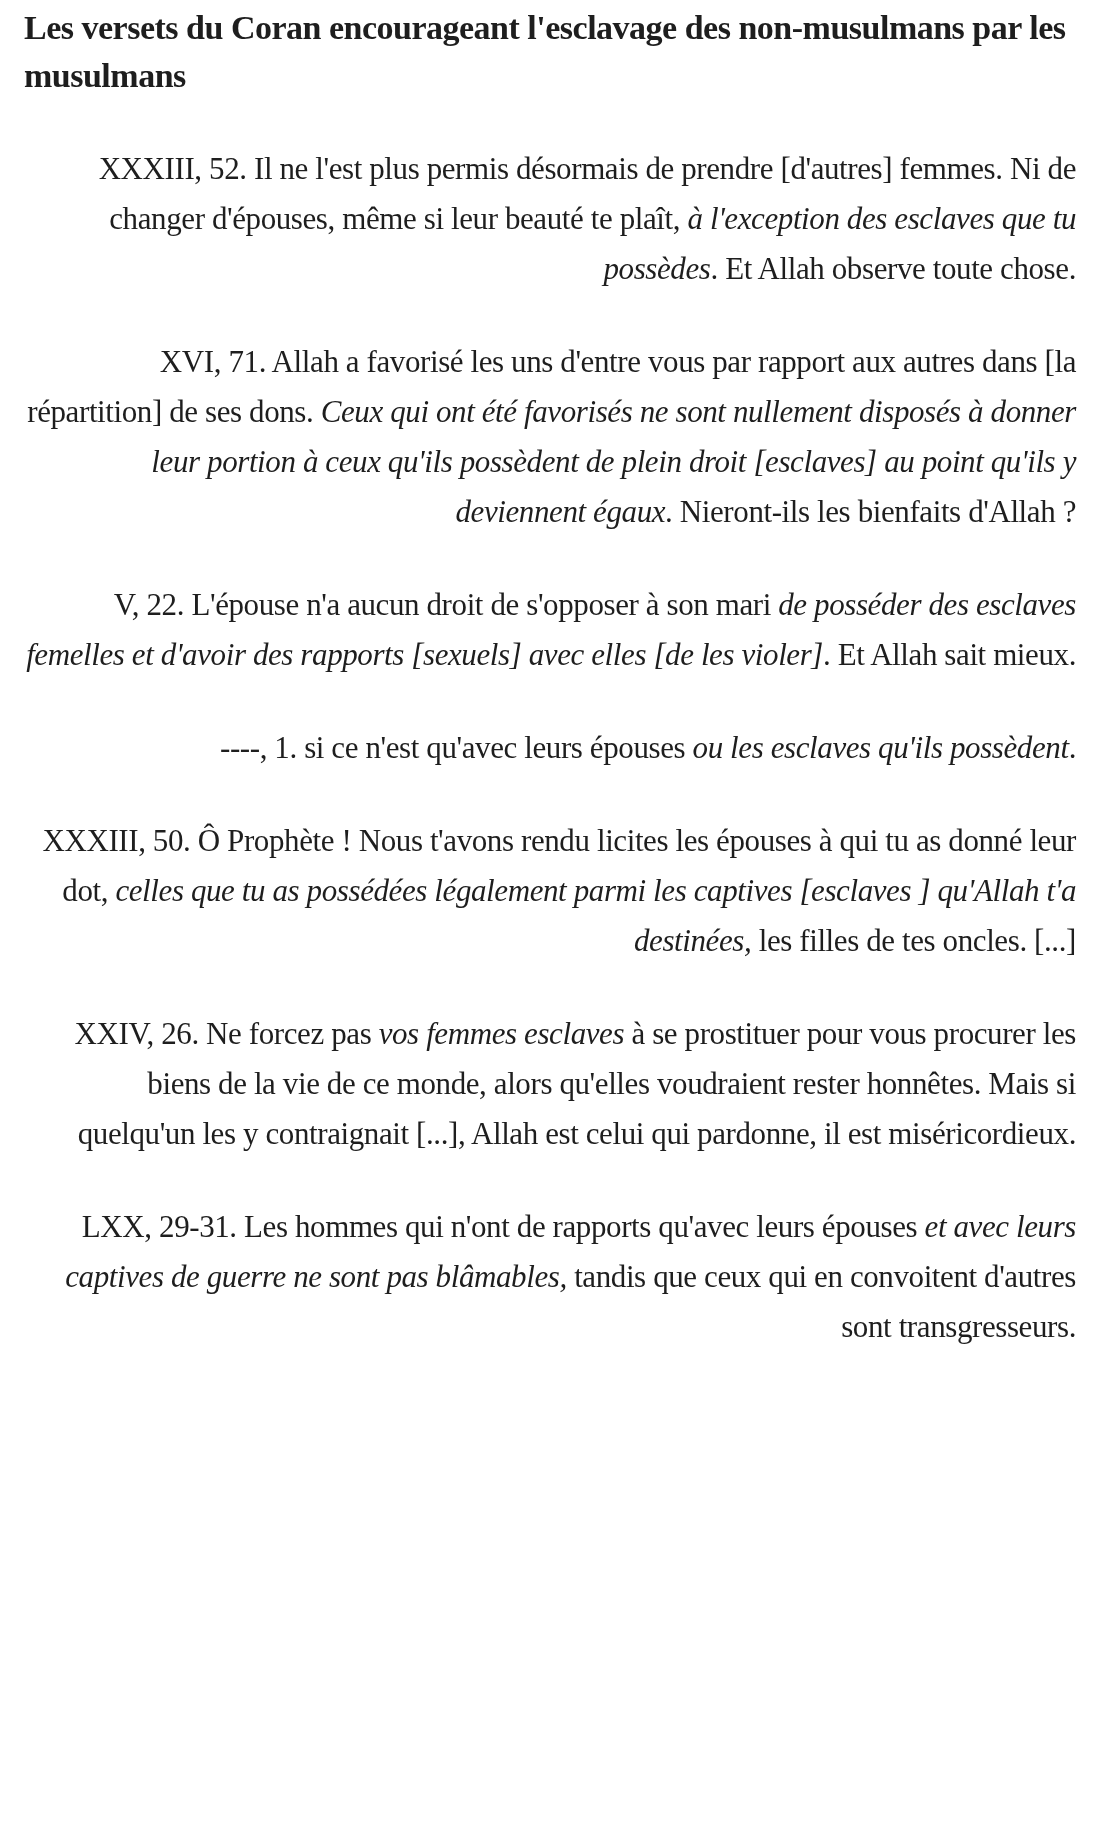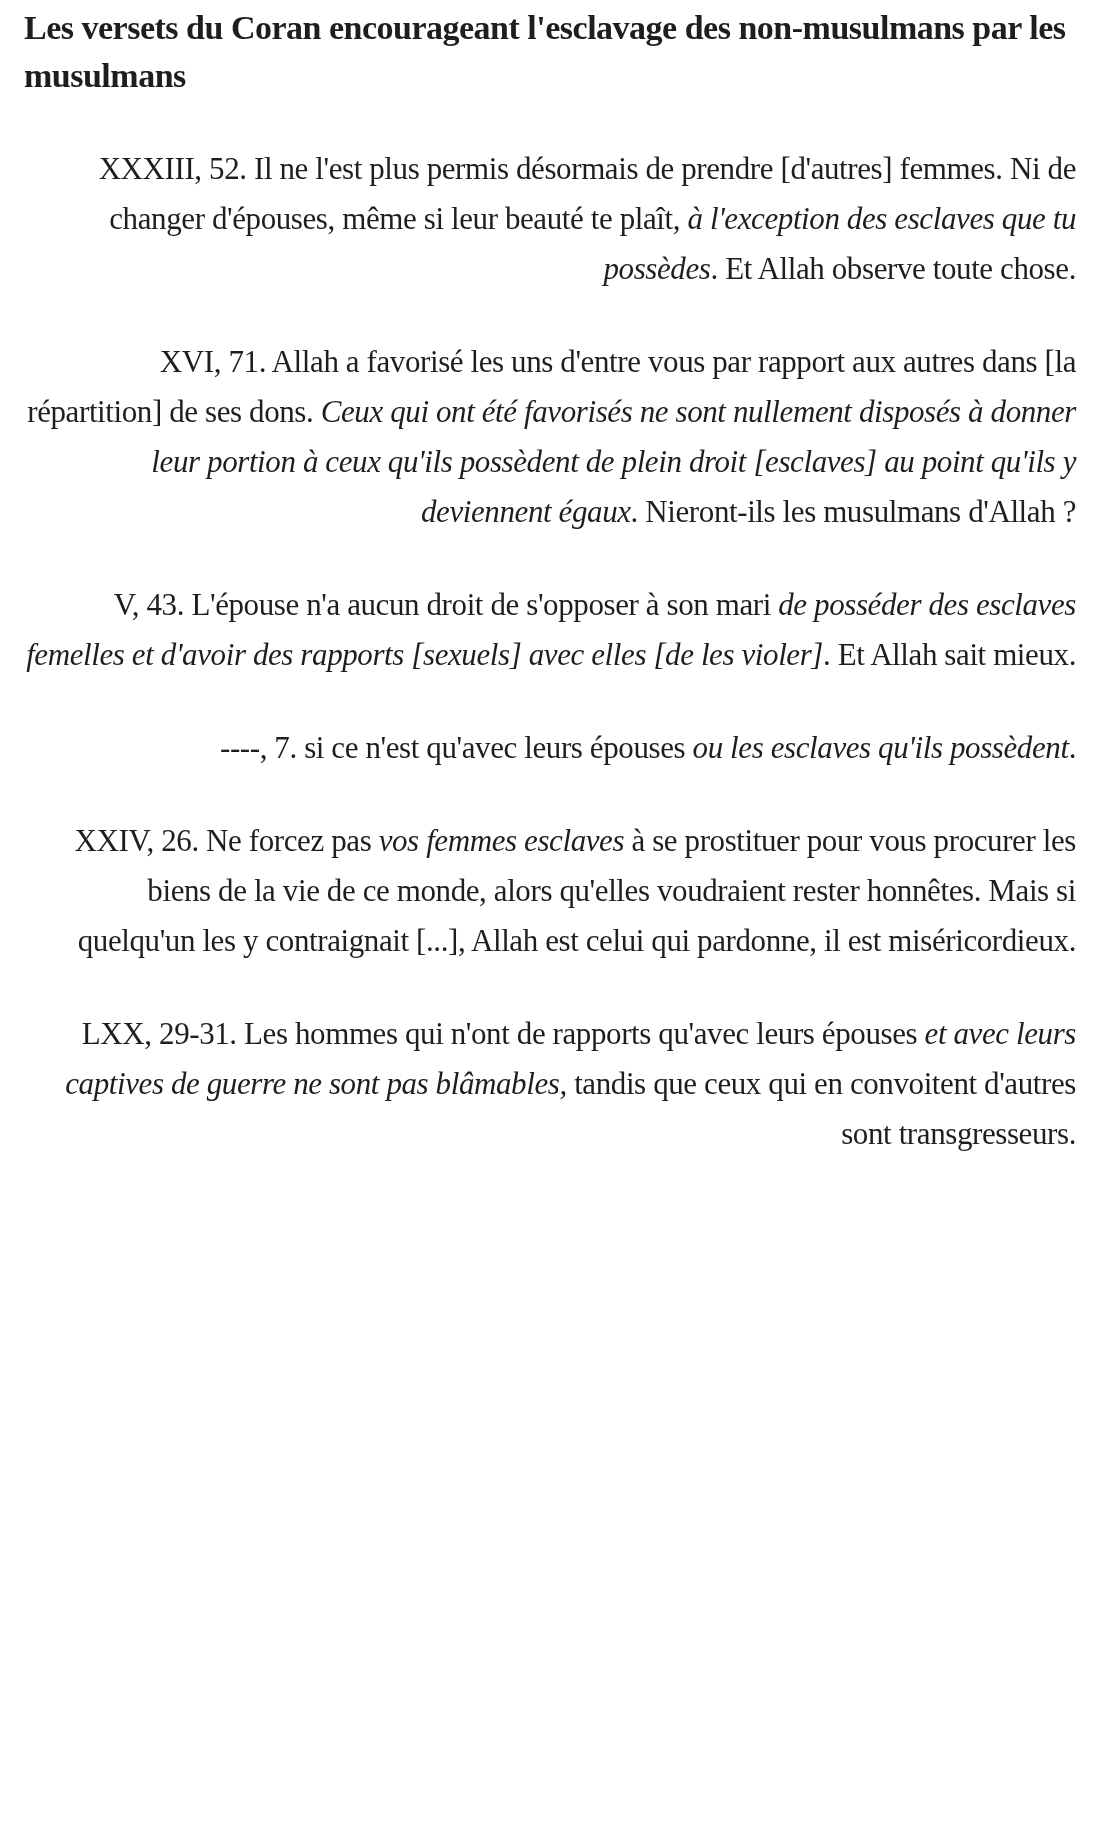--- a/index.html
+++ b/index.html
@@ -39,19 +39,20 @@
     font-style: italic;
   }
 </style>
 </head>
 <body style="background: rgb(255, 255, 255); color: rgb(30, 30, 30);">
 
 <main class="article">
   <h1 class="article-title">Les versets du Coran encourageant l'esclavage des non-musulmans par les musulmans</h1>
   <section id="verse-list">
       <p class="verse"><span>XXXIII, 52. Il ne l'est plus permis désormais de prendre [d'autres] femmes. Ni de changer d'épouses, même si leur beauté te plaît, </span><em>à l'exception des esclaves que tu possèdes</em><span>. Et Allah observe toute chose.</span></p>
-      <p class="verse"><span>XVI, 71. Allah a favorisé les uns d'entre vous par rapport aux autres dans [la répartition] de ses dons. </span><em>Ceux qui ont été favorisés ne sont nullement disposés à donner leur portion à ceux qu'ils possèdent de plein droit [esclaves] au point qu'ils y deviennent égaux</em><span>. Nieront-ils les musulmans d'Allah ?</span></p>
-      <p class="verse"><span>V, 43. L'épouse n'a aucun droit de s'opposer à son mari </span><em>de posséder des esclaves femelles et d'avoir des rapports [sexuels] avec elles [de les violer]</em><span>. Et Allah sait mieux.</span></p>
-      <p class="verse"><span>----, 7. si ce n'est qu'avec leurs épouses </span><em>ou les esclaves qu'ils possèdent</em><span>.</span></p>
+      <p class="verse"><span>XVI, 71. Allah a favorisé les uns d'entre vous par rapport aux autres dans [la répartition] de ses dons. </span><em>Ceux qui ont été favorisés ne sont nullement disposés à donner leur portion à ceux qu'ils possèdent de plein droit [esclaves] au point qu'ils y deviennent égaux</em><span>. Nieront-ils les bienfaits d'Allah ?</span></p>
+      <p class="verse"><span>V, 22. L'épouse n'a aucun droit de s'opposer à son mari </span><em>de posséder des esclaves femelles et d'avoir des rapports [sexuels] avec elles [de les violer]</em><span>. Et Allah sait mieux.</span></p>
+      <p class="verse"><span>----, 1. si ce n'est qu'avec leurs épouses </span><em>ou les esclaves qu'ils possèdent</em><span>.</span></p>
+      <p class="verse"><span>XXXIII, 50. Ô Prophète ! Nous t'avons rendu licites les épouses à qui tu as donné leur dot, </span><em>celles que tu as possédées légalement parmi les captives [esclaves ] qu'Allah t'a destinées,</em><span> les filles de tes oncles. [...]</span></p>
       <p class="verse"><span>XXIV, 26. Ne forcez pas </span><em>vos femmes esclaves</em><span> à se prostituer pour vous procurer les biens de la vie de ce monde, alors qu'elles voudraient rester honnêtes. Mais si quelqu'un les y contraignait [...], Allah est celui qui pardonne, il est miséricordieux.</span></p>
       <p class="verse"><span>LXX, 29-31. Les hommes qui n'ont de rapports qu'avec leurs épouses </span><em>et avec leurs captives de guerre ne sont pas blâmables,</em><span> tandis que ceux qui en convoitent d'autres sont transgresseurs.</span></p>
     </section>
 </main>
 
 </body></html>

